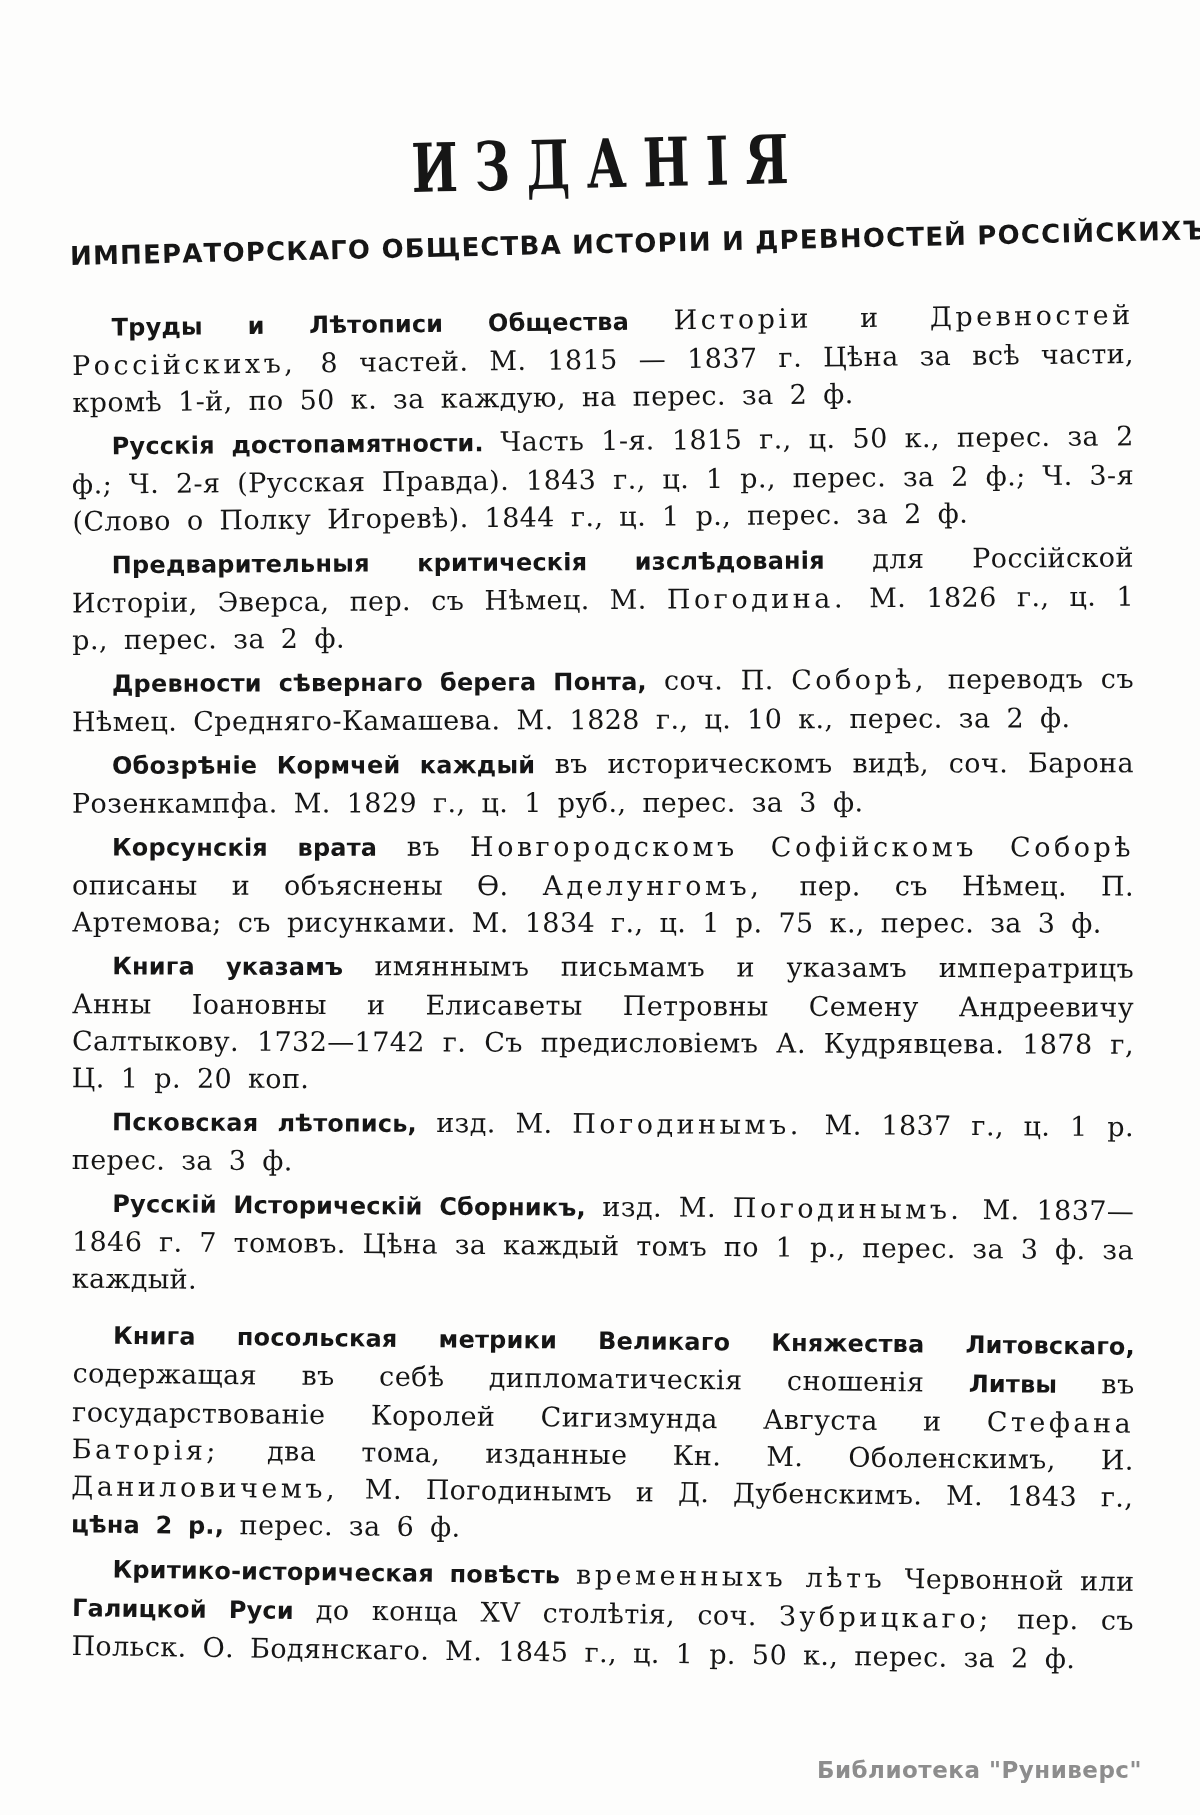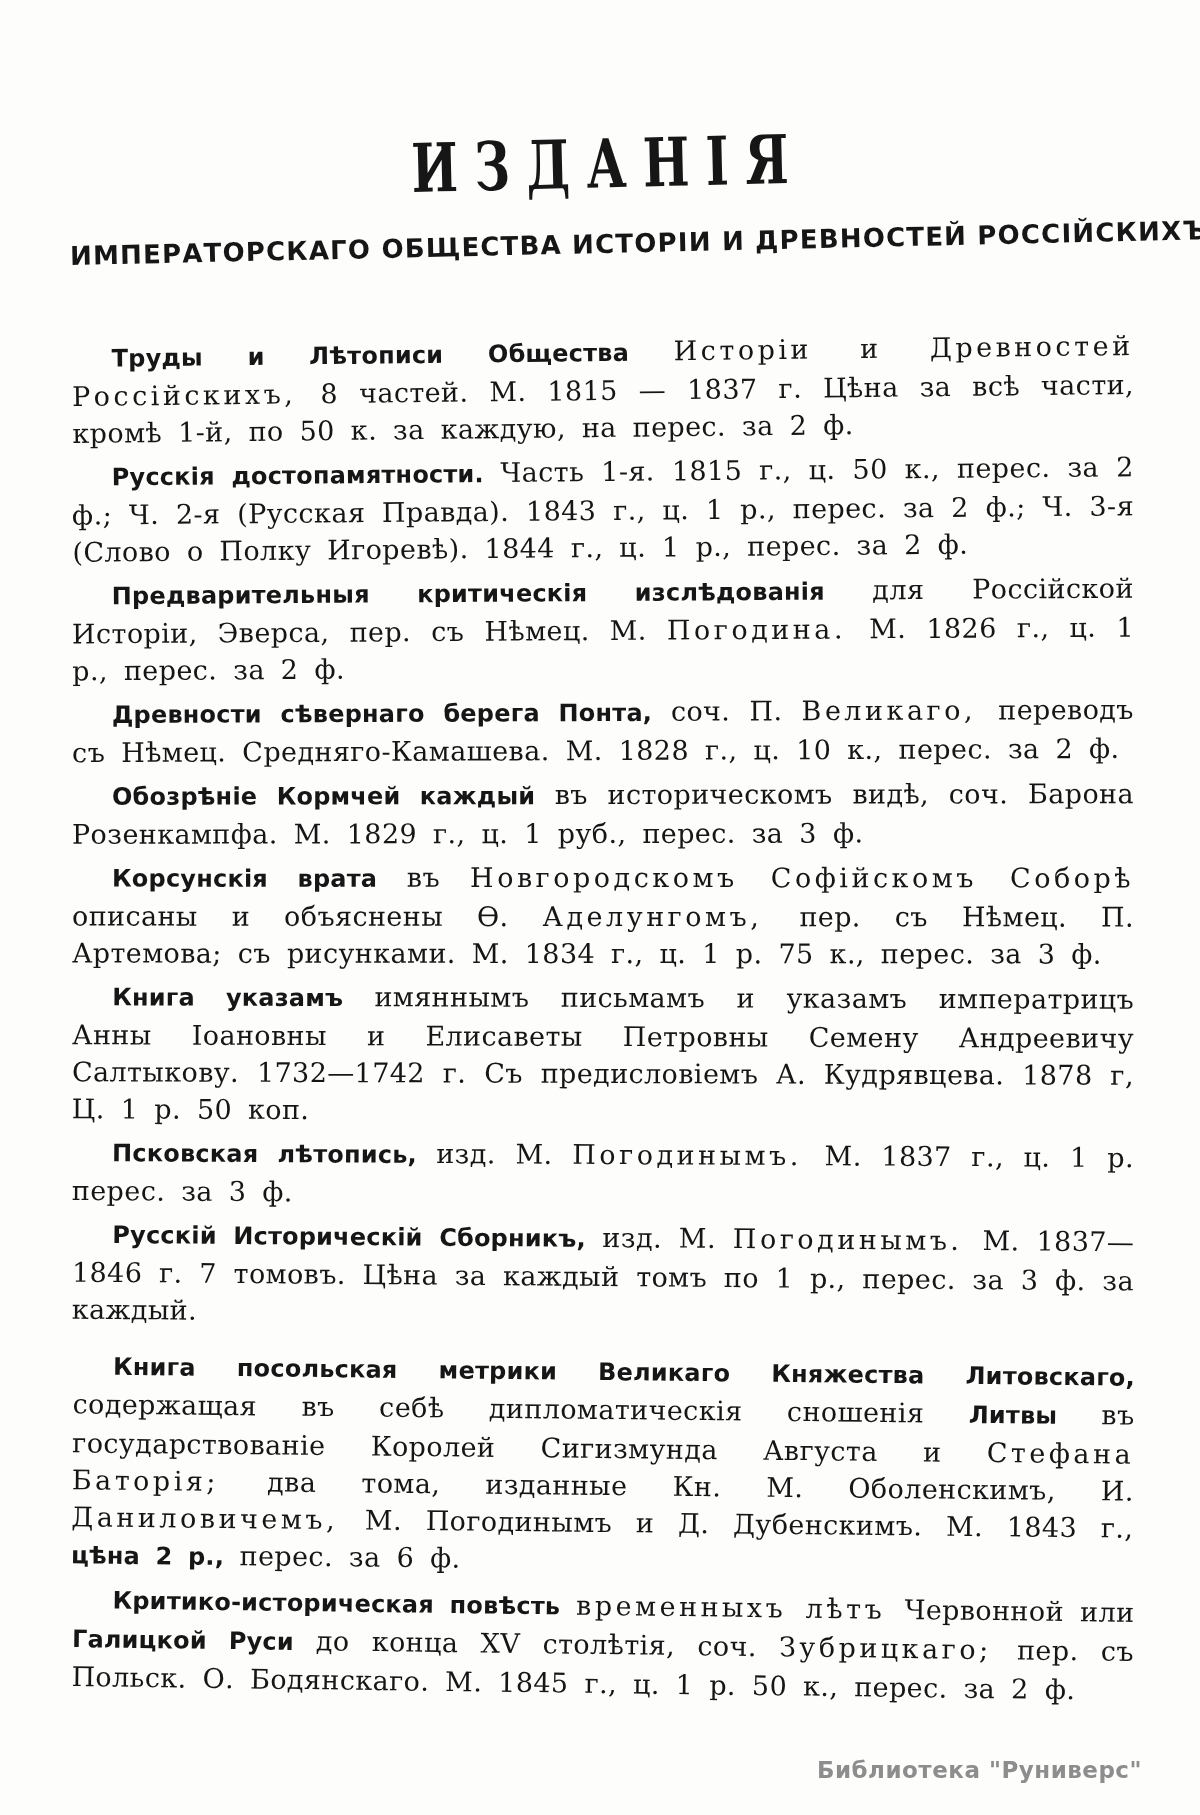--- a/index.html
+++ b/index.html
@@ -45,21 +45,21 @@
     font-weight: 700;
     font-size: 26px;
     line-height: 36px;
     letter-spacing: 1.2px;
     white-space: nowrap;
     transform: rotate(-1.3deg);
     transform-origin: 50% 50%;
   }
   .entries {
     position: absolute;
-    top: 333px;
+    top: 302px;
     left: 72px;
     width: 1062px;
   }
   .entry {
     margin: 0 0 7px 0;
     text-align: justify;
     text-indent: 40px;
     font-size: 27px;
     line-height: 37px;
     word-spacing: 7px;
@@ -90,23 +90,23 @@
 </head>
 <body>
 
 <div class="page">
   <h1 class="title">ИЗДАНІЯ</h1>
   <h2 class="subtitle">ИМПЕРАТОРСКАГО ОБЩЕСТВА ИСТОРІИ И ДРЕВНОСТЕЙ РОССІЙСКИХЪ.</h2>
   <div class="entries" id="entries">
       <p class="entry" style="transform: rotate(-0.65deg);"><span class="seg-bold">Труды и Лѣтописи Общества </span><span class="seg-spaced">Исторіи и Древностей Россійскихъ, </span><span class="seg-normal">8 частей. М. 1815 — 1837 г. Цѣна за всѣ части, кромѣ 1-й, по 50 к. за каждую, на перес. за 2 ф.</span></p>
       <p class="entry" style="transform: rotate(-0.51deg);"><span class="seg-bold">Русскія достопамятности. </span><span class="seg-normal">Часть 1-я. 1815 г., ц. 50 к., перес. за 2 ф.; Ч. 2-я (Русская Правда). 1843 г., ц. 1 р., перес. за 2 ф.; Ч. 3-я (Слово о Полку Игоревѣ). 1844 г., ц. 1 р., перес. за 2 ф.</span></p>
       <p class="entry" style="transform: rotate(-0.37deg);"><span class="seg-bold">Предварительныя критическія изслѣдованія </span><span class="seg-normal">для Россійской Исторіи, Эверса, пер. съ Нѣмец. М. </span><span class="seg-spaced">Погодина. </span><span class="seg-normal">М. 1826 г., ц. 1 р., перес. за 2 ф.</span></p>
-      <p class="entry" style="transform: rotate(-0.23deg);"><span class="seg-bold">Древности сѣвернаго берега Понта, </span><span class="seg-normal">соч. П. </span><span class="seg-spaced">Великаго, </span><span class="seg-normal">переводъ съ Нѣмец. Средняго-Камашева. М. 1828 г., ц. 10 к., перес. за 2 ф.</span></p>
+      <p class="entry" style="transform: rotate(-0.23deg);"><span class="seg-bold">Древности сѣвернаго берега Понта, </span><span class="seg-normal">соч. П. </span><span class="seg-spaced">Соборѣ, </span><span class="seg-normal">переводъ съ Нѣмец. Средняго-Камашева. М. 1828 г., ц. 10 к., перес. за 2 ф.</span></p>
       <p class="entry" style="transform: rotate(-0.09deg);"><span class="seg-bold">Обозрѣніе Кормчей каждый </span><span class="seg-normal">въ историческомъ видѣ, соч. Барона Розенкампфа. М. 1829 г., ц. 1 руб., перес. за 3 ф.</span></p>
       <p class="entry" style="transform: rotate(0.05deg);"><span class="seg-bold">Корсунскія врата </span><span class="seg-normal">въ </span><span class="seg-spaced">Новгородскомъ Софійскомъ Соборѣ </span><span class="seg-normal">описаны и объяснены Ѳ. </span><span class="seg-spaced">Аделунгомъ, </span><span class="seg-normal">пер. съ Нѣмец. П. Артемова; съ рисунками. М. 1834 г., ц. 1 р. 75 к., перес. за 3 ф.</span></p>
-      <p class="entry" style="transform: rotate(0.19deg);"><span class="seg-bold">Книга указамъ </span><span class="seg-normal">имяннымъ письмамъ и указамъ императрицъ Анны Іоановны и Елисаветы Петровны Семену Андреевичу Салтыкову. 1732—1742 г. Съ предисловіемъ А. Кудрявцева. 1878 г, Ц. 1 р. 50 коп.</span></p>
+      <p class="entry" style="transform: rotate(0.19deg);"><span class="seg-bold">Книга указамъ </span><span class="seg-normal">имяннымъ письмамъ и указамъ императрицъ Анны Іоановны и Елисаветы Петровны Семену Андреевичу Салтыкову. 1732—1742 г. Съ предисловіемъ А. Кудрявцева. 1878 г, Ц. 1 р. 20 коп.</span></p>
       <p class="entry" style="transform: rotate(0.33deg);"><span class="seg-bold">Псковская лѣтопись, </span><span class="seg-normal">изд. М. </span><span class="seg-spaced">Погодинымъ. </span><span class="seg-normal">М. 1837 г., ц. 1 р. перес. за 3 ф.</span></p>
       <p class="entry" style="transform: rotate(0.47deg);"><span class="seg-bold">Русскій Историческій Сборникъ, </span><span class="seg-normal">изд. М. </span><span class="seg-spaced">Погодинымъ. </span><span class="seg-normal">М. 1837—1846 г. 7 томовъ. Цѣна за каждый томъ по 1 р., перес. за 3 ф. за каждый.</span></p>
       <p class="entry" style="transform: rotate(0.61deg);"><span class="seg-bold">Книга посольская метрики Великаго Княжества Литовскаго, </span><span class="seg-normal">содержащая въ себѣ дипломатическія сношенія </span><span class="seg-bold">Литвы </span><span class="seg-normal">въ государствованіе Королей Сигизмунда Августа и </span><span class="seg-spaced">Стефана Баторія; </span><span class="seg-normal">два тома, изданные Кн. М. Оболенскимъ, И. </span><span class="seg-spaced">Даниловичемъ, </span><span class="seg-normal">М. Погодинымъ и Д. Дубенскимъ. М. 1843 г., </span><span class="seg-bold">цѣна 2 р., </span><span class="seg-normal">перес. за 6 ф.</span></p>
       <p class="entry" style="transform: rotate(0.75deg);"><span class="seg-bold">Критико-историческая повѣсть </span><span class="seg-spaced">временныхъ лѣтъ </span><span class="seg-normal">Червонной или </span><span class="seg-bold">Галицкой Руси </span><span class="seg-normal">до конца XV столѣтія, соч. </span><span class="seg-spaced">Зубрицкаго; </span><span class="seg-normal">пер. съ Польск. О. Бодянскаго. М. 1845 г., ц. 1 р. 50 к., перес. за 2 ф.</span></p>
     </div>
   <div class="watermark">Библиотека "Руниверс"</div>
 </div>
 
 </body></html>

